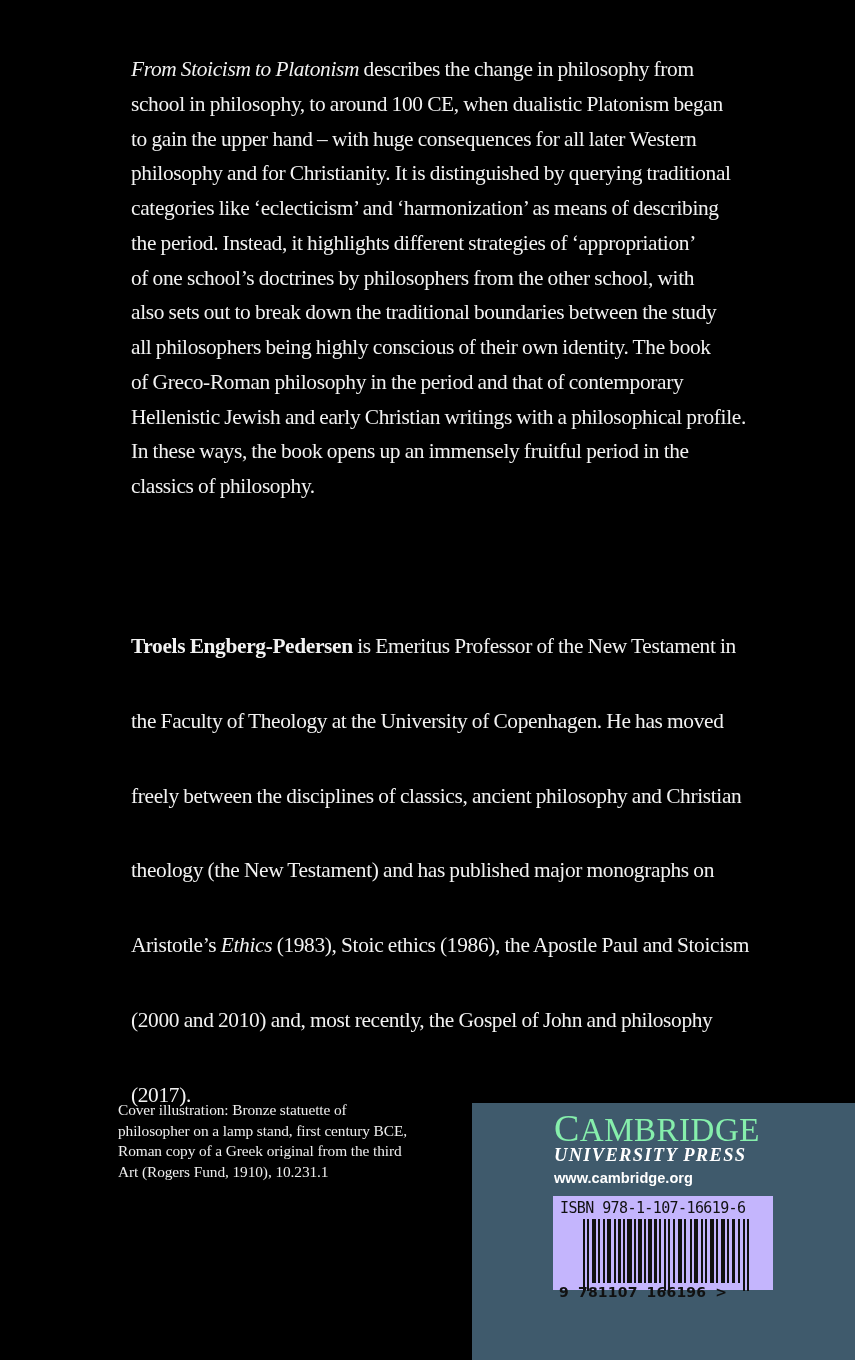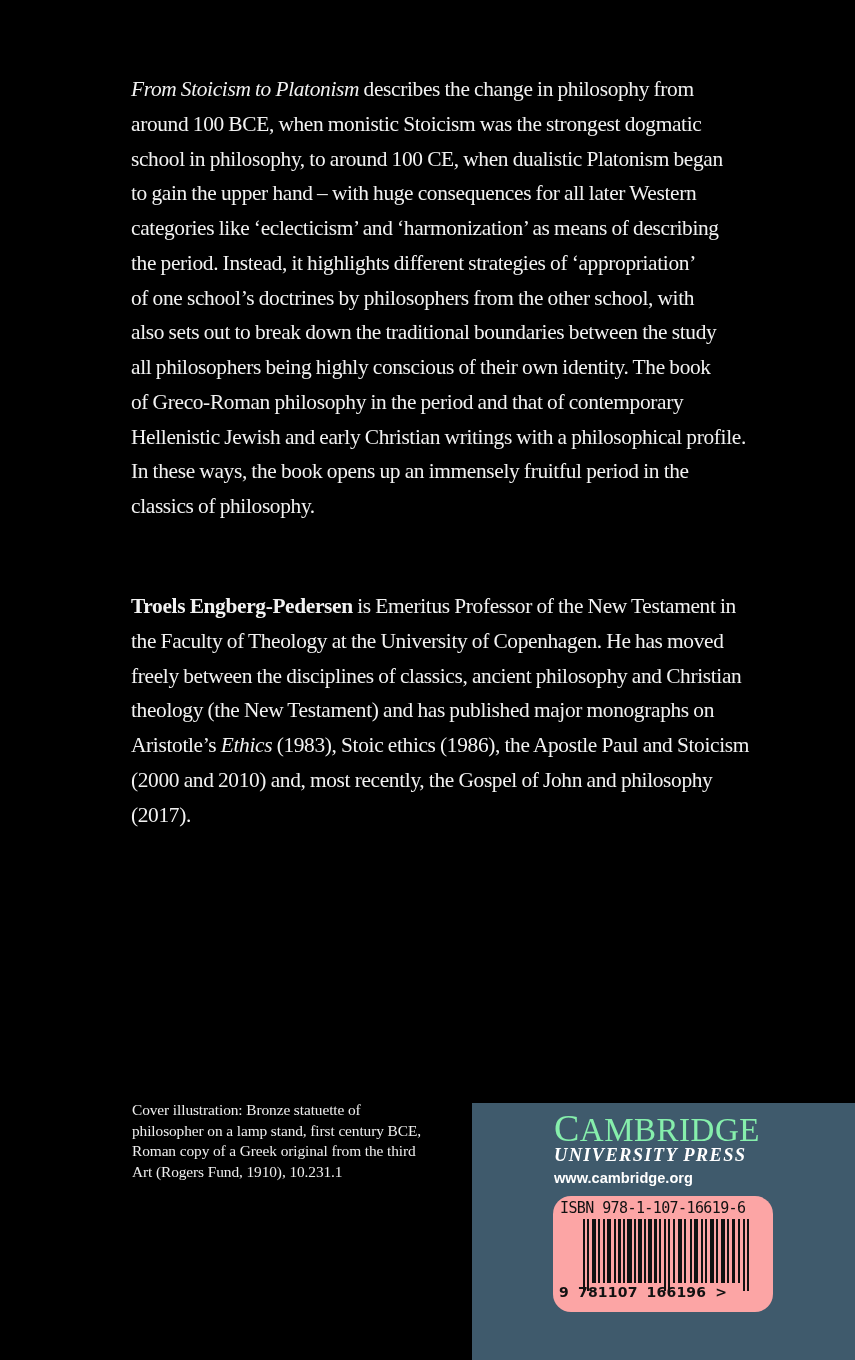--- a/index.html
+++ b/index.html
@@ -1,75 +1,75 @@
 <!DOCTYPE html>
 <html><head>
 <meta charset="utf-8">
 <style>
   html, body { margin: 0; padding: 0; }
   body {
     width: 855px; height: 1360px; background: #000; position: relative; overflow: hidden;
     font-family: "Liberation Serif", "DejaVu Serif", serif; color: #f2f2f2;
   }
   .blurb {
-    position: absolute; left: 131px; top: 72px; width: 700px;
+    position: absolute; left: 131px; top: 52px; width: 700px;
     font-size: 21.4px; line-height: 34.75px; letter-spacing: -0.35px; word-spacing: -0.5px;
   }
   .blurb .line { display: block; white-space: nowrap; }
   .bio {
     position: absolute; left: 131px; top: 589px; width: 700px;
     font-size: 21.4px; line-height: 34.75px; letter-spacing: -0.35px; word-spacing: -0.5px;
   }
-  .bio .line { display: block; white-space: nowrap; }
+  .bio .line { display: block; white-space: nowrap; margin-top: 40px; }
   .credit {
-    position: absolute; left: 132px; top: 1100px; width: 340px;
+    position: absolute; left: 118px; top: 1100px; width: 340px;
     font-size: 15.4px; line-height: 20.6px; letter-spacing: -0.1px; color: #eeeeee;
   }
   .credit .line { display: block; white-space: nowrap; }
   .panel {
     position: absolute; left: 472px; top: 1103px; width: 383px; height: 257px; background: #3f5a6c;
   }
   .brand-1 {
     position: absolute; left: 82px; top: 7px; font-family: Liberation Serif, serif;
     font-size: 33px; color: #86efac; letter-spacing: 0.5px; line-height: 37px; white-space: nowrap;
   }
   .brand-1 .cap { font-size: 38px; }
   .brand-2 {
     position: absolute; left: 82px; top: 41px; font-family: "Liberation Serif", serif; font-weight: bold;
     font-size: 18.5px; color: #fff; letter-spacing: 1.3px; line-height: 22px; white-space: nowrap; font-style: italic;
   }
   .brand-url {
     position: absolute; left: 82px; top: 66px; font-family: "Liberation Sans", sans-serif; font-weight: bold;
     font-size: 14.6px; color: #fff; line-height: 18px; white-space: nowrap;
   }
   .barcode-box {
-    position: absolute; left: 81px; top: 93px; width: 220px; height: 116px; background: #fca5a5; border-radius: 18px;
+    position: absolute; left: 81px; top: 93px; width: 220px; height: 94px; background: #c4b5fd;
   }
   .isbn-label {
     position: absolute; left: 7px; top: 3px; font-family: "DejaVu Sans Mono", monospace;
     font-size: 15px; color: #111; letter-spacing: -0.6px; white-space: nowrap;
   }
   .bars { position: absolute; left: 30px; top: 23px; width: 168px; height: 64px; }
   .bars svg { display: block; }
   .ean-digits {
     position: absolute; left: 6px; top: 84px; font-family: "DejaVu Sans", sans-serif;
     font-size: 14px; color: #111; white-space: nowrap; letter-spacing: 0.2px; line-height: 24px; font-weight: bold;
   }
   .ean-digits .gap { display: inline-block; width: 9px; }
   i { font-style: italic; }
   b { font-weight: bold; }
 </style>
 </head>
 <body>
 
 <div class="blurb">
   <span class="line"><i>From Stoicism to Platonism</i><span> describes the change in philosophy from</span></span>
-  <span class="line">around 100 BCE, when monistic Stoicism was the strongest dogmatic</span>
   <span class="line">school in philosophy, to around 100 CE, when dualistic Platonism began</span>
   <span class="line">to gain the upper hand – with huge consequences for all later Western</span>
+  <span class="line">philosophy and for Christianity. It is distinguished by querying traditional</span>
   <span class="line">categories like ‘eclecticism’ and ‘harmonization’ as means of describing</span>
   <span class="line">the period. Instead, it highlights different strategies of ‘appropriation’</span>
   <span class="line">of one school’s doctrines by philosophers from the other school, with</span>
   <span class="line">also sets out to break down the traditional boundaries between the study</span>
   <span class="line">all philosophers being highly conscious of their own identity. The book</span>
   <span class="line">of Greco-Roman philosophy in the period and that of contemporary</span>
   <span class="line">Hellenistic Jewish and early Christian writings with a philosophical profile.</span>
   <span class="line">In these ways, the book opens up an immensely fruitful period in the</span>
   <span class="line">classics of philosophy.</span>
 </div>

